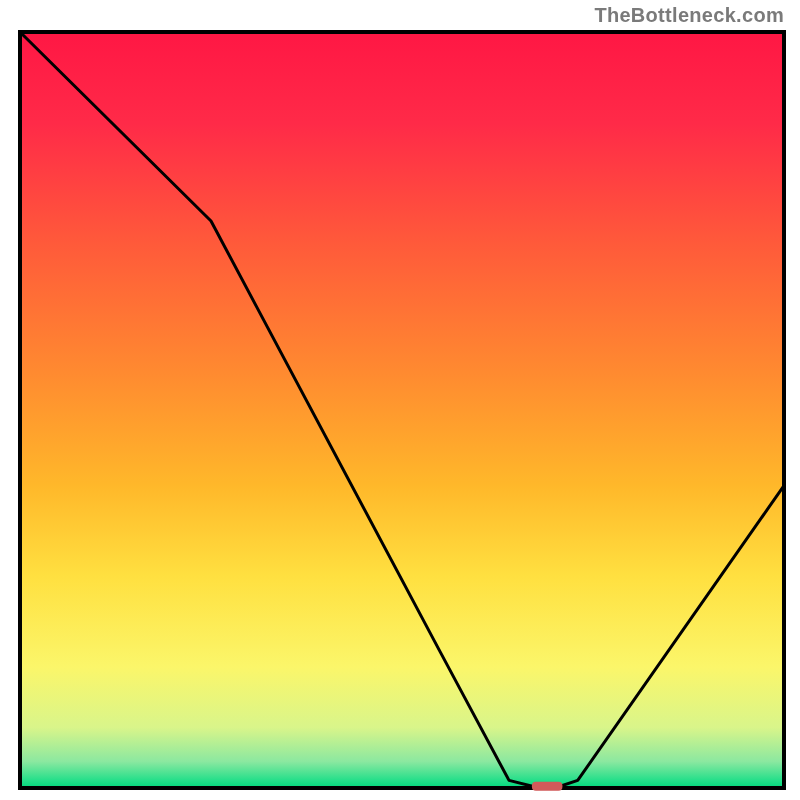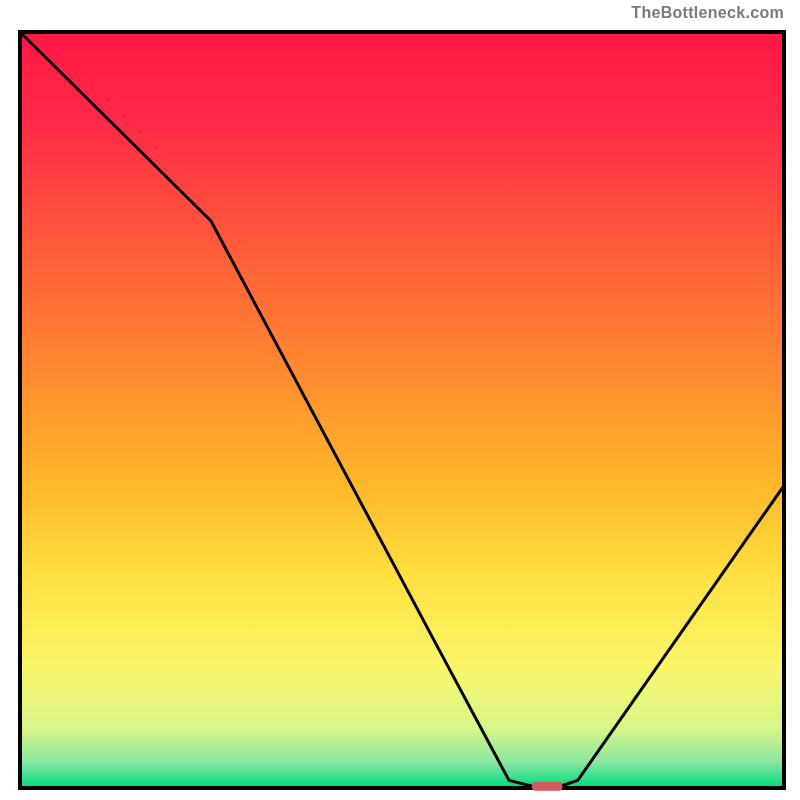--- a/index.html
+++ b/index.html
@@ -13,21 +13,21 @@
   .chart-wrap {
     position: relative;
     width: 800px;
     height: 800px;
   }
   .attribution {
     position: absolute;
     top: 4px;
     right: 16px;
     font-family: Arial, Helvetica, sans-serif;
-    font-size: 16px;
+    font-size: 20px;
     font-weight: 600;
     color: #7a7a7a;
     letter-spacing: 0.3px;
   }
   svg { display: block; }
 </style>
 </head>
 <body>
 
 <div class="chart-wrap">

